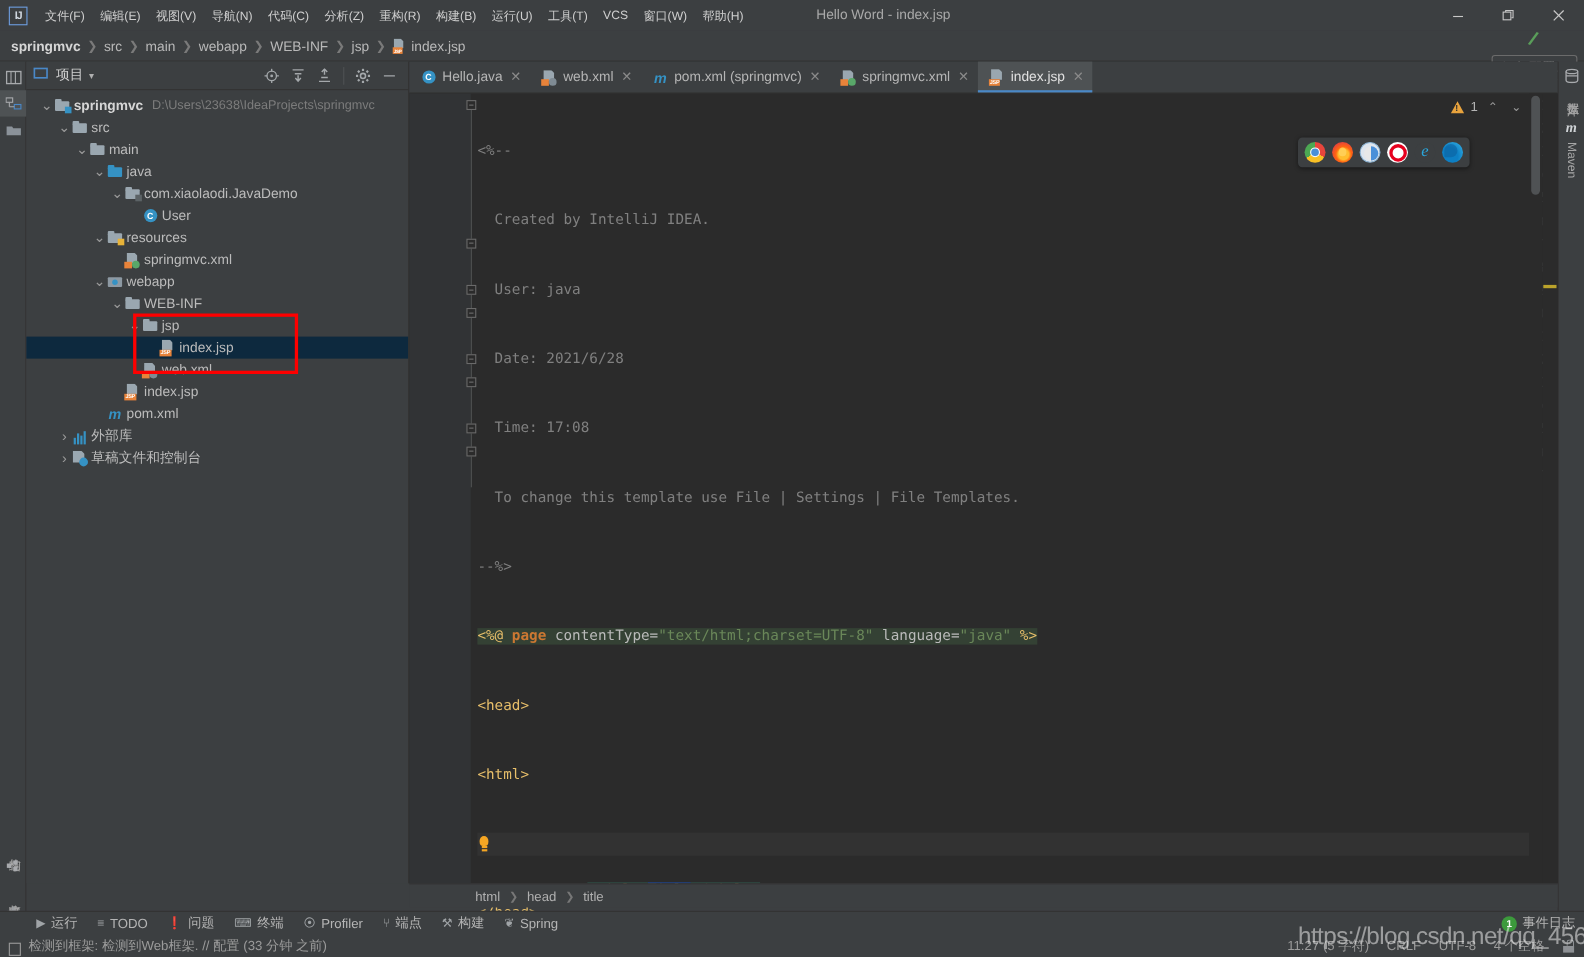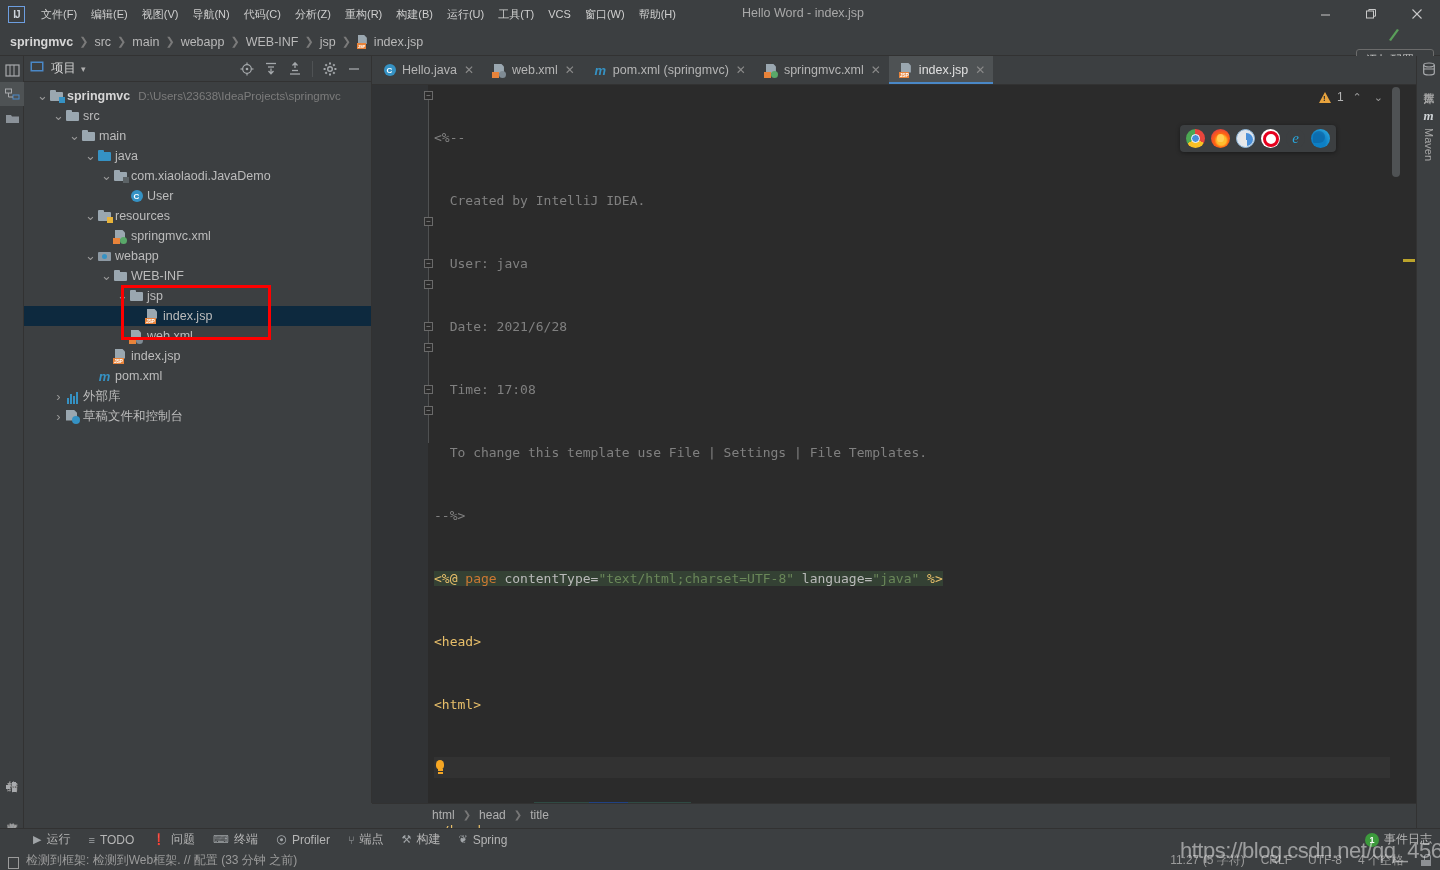--- a/index.html
+++ b/index.html
@@ -255,21 +255,21 @@
     position:absolute; left:56px; top:100px; width:1px; background:#4f5152;
   }
   .code{
     position:absolute; left:62px; top:0; right:26px; height:100%;
     font-family:"DejaVu Sans Mono", monospace; font-size:13px; line-height:21px;
     white-space:pre;
   }
   .cl{ height:21px; position:relative; }
   .cl.cur{ background:#323232; }
   .c-com{ color:#808080; }
-  .c-kw{ color:#cc7832; }
+  .c-kw{ color:#cc7832;font-weight:bold; }
   .c-tag{ color:#e8bf6a; }
   .c-attr{ color:#bababa; }
   .c-str{ color:#6a8759; }
   .hl-stmt{ background:#344134; }
   .hl-title{ background:#214283; color:#a9b7c6; }
   .hl-tag{ background:#2f4a43; }
   .bulb{
     position:absolute; left:-1px; top:3px; width:14px;height:14px;
   }
   .bulb .g{ position:absolute; left:3px; top:0; width:8px;height:9px;

